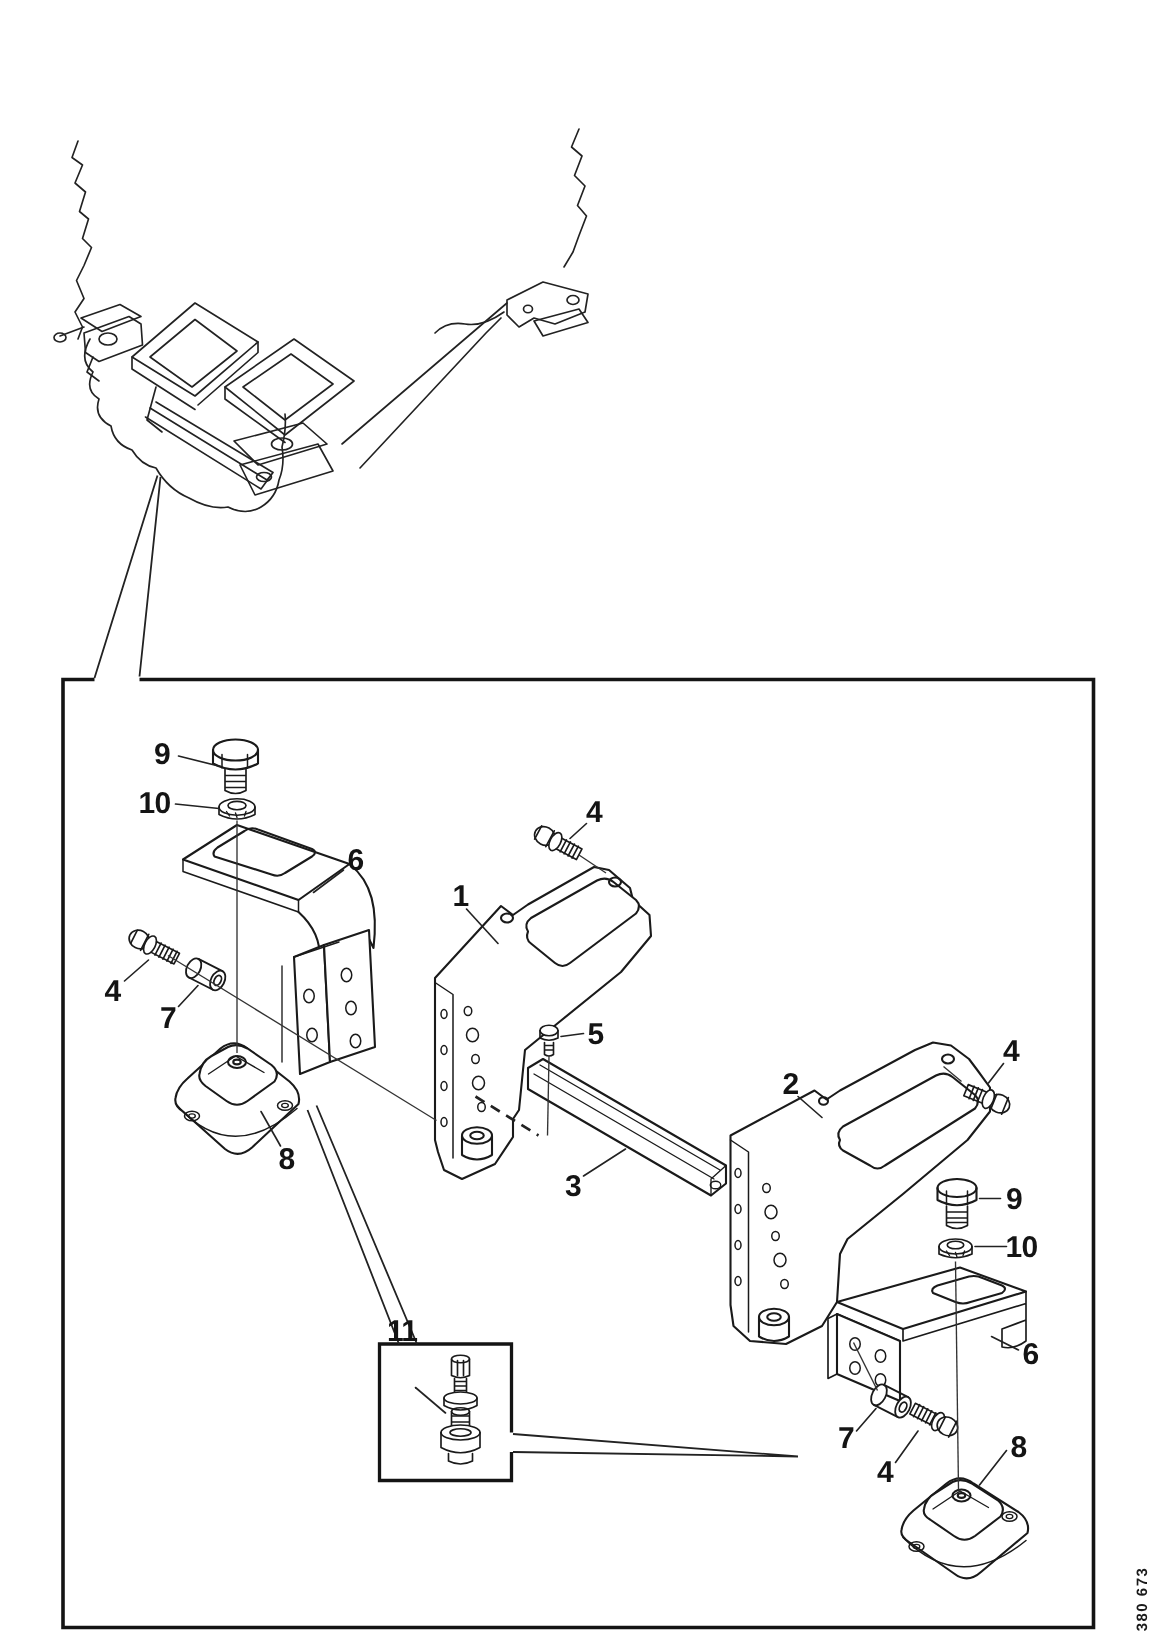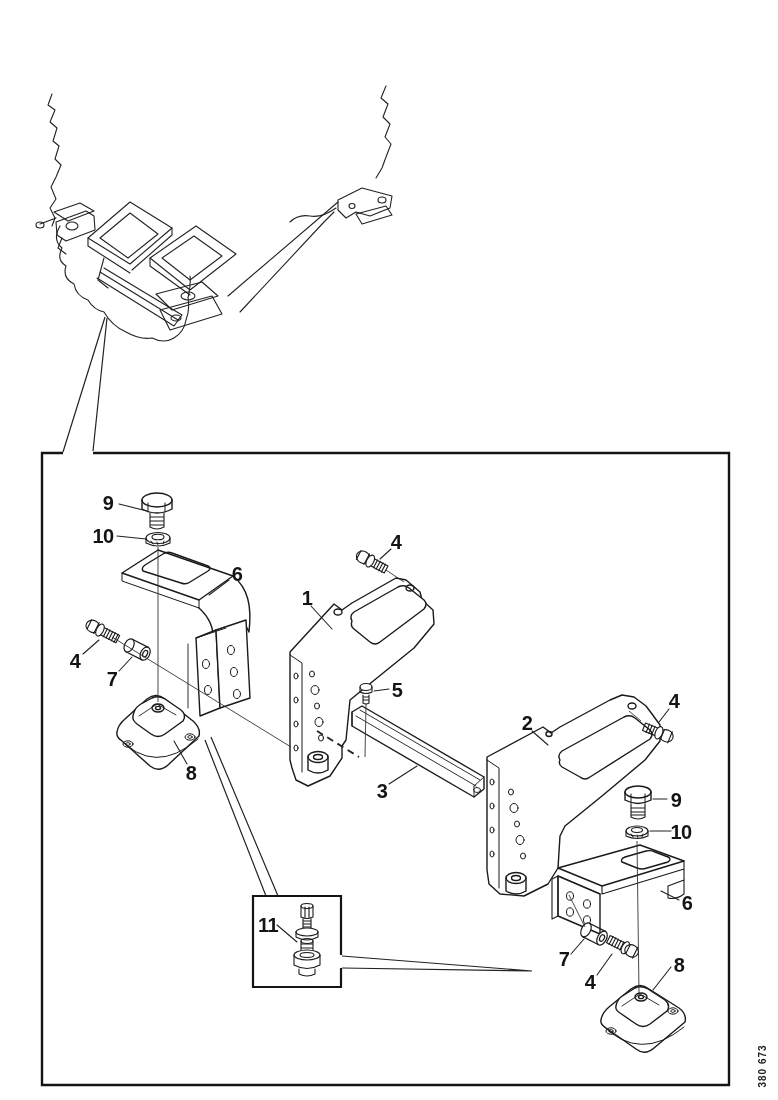--- a/index.html
+++ b/index.html
@@ -312,17 +312,17 @@
 <div class="co" style="left:191px;top:773px">8</div>
 <div class="co" style="left:382px;top:791px">3</div>
 <div class="co" style="left:527px;top:723px">2</div>
 <div class="co" style="left:674px;top:701px">4</div>
 <div class="co" style="left:676px;top:800px">9</div>
 <div class="co" style="left:681px;top:832px">10</div>
 <div class="co" style="left:687px;top:903px">6</div>
 <div class="co" style="left:564px;top:959px">7</div>
 <div class="co" style="left:590px;top:982px">4</div>
 <div class="co" style="left:679px;top:965px">8</div>
-<div class="co" style="left:268px;top:925px">11</div>
+<div class="co" style="left:268px;top:888px">11</div>
 
 <div class="fig-num">380 673</div>
 
 </div>
 
 </body></html>

